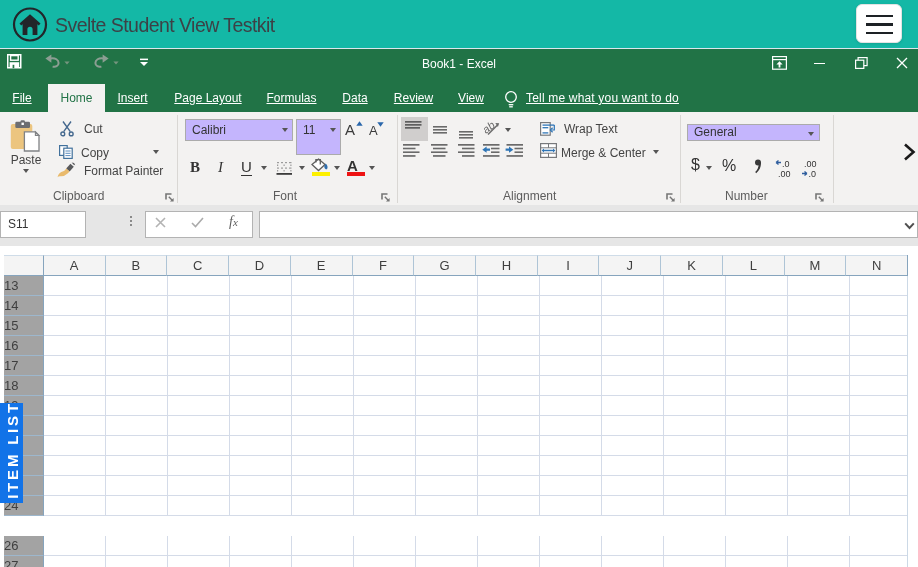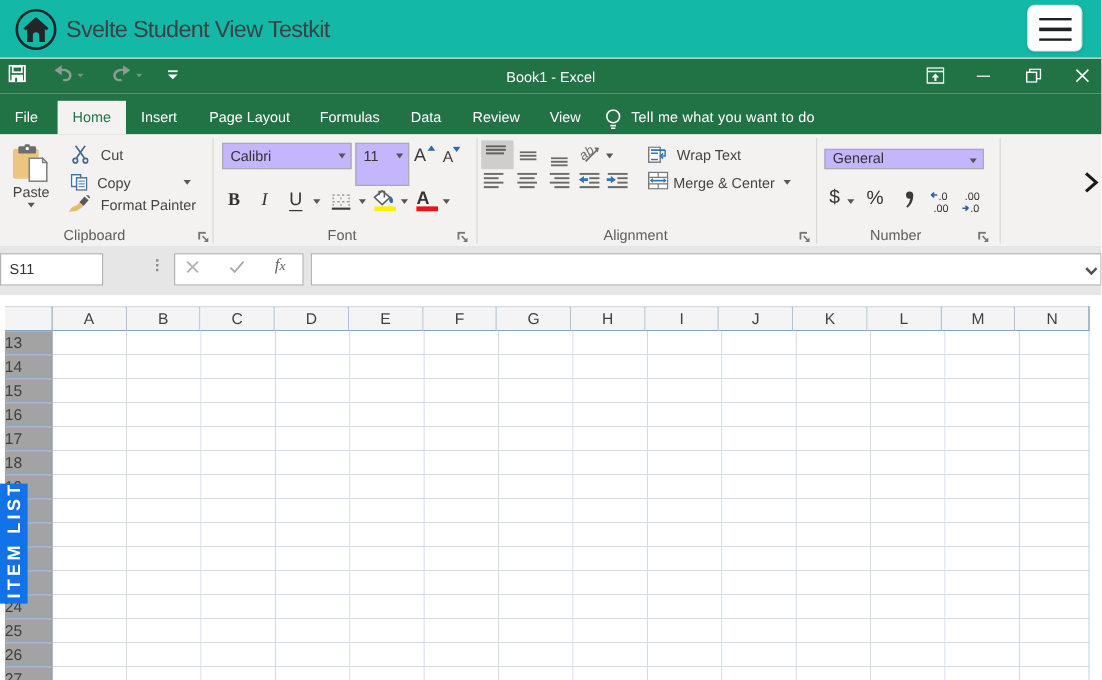--- a/index.html
+++ b/index.html
@@ -14,21 +14,21 @@
 #hamburger { position:absolute; left:856px; top:4px; width:46px; height:39px; background:#fff;
   border:1px solid #e3e3e3; border-radius:6px; box-shadow:0 1px 3px rgba(0,0,0,0.12); }
 .hbar { position:absolute; left:9px; width:27px; height:2.6px; background:#1d2125; }
 
 
 #titlebar { position:absolute; left:0; top:48px; width:918px; height:30px; background:#217346; border-top:1px solid #dce6ee; }
 #booktitle { position:absolute; left:0; top:57px; width:918px; text-align:center; font-size:12px; color:#fff; }
 
 
 #tabsrow { position:absolute; left:0; top:78px; width:918px; height:34px; background:#217346; }
-.tab { position:absolute; top:0; height:34px; line-height:41px; color:#fff; font-size:12px; text-align:center; }
+.tab { position:absolute; top:0; height:34px; line-height:41px; color:#fff; font-size:12px; text-align:center;text-decoration:underline; }
 #hometab { position:absolute; left:48px; top:84px; width:57px; height:28px; background:#f3f2f1;
   color:#217346; font-size:12px; text-align:center; line-height:29px; }
 
 
 #ribbon { position:absolute; left:0; top:112px; width:918px; height:93px; background:#f3f2f1; }
 .gdiv { position:absolute; top:3px; width:1px; height:88px; background:#d9d7d4; }
 .glabel { position:absolute; top:77px; font-size:12px; color:#5c5c5c; }
 .launcher { position:absolute; width:10px; height:10px; }
 .rtext { position:absolute; font-size:12px; color:#444; }
 .combo { position:absolute; background:#c4b5fd; border:1px solid #ababab; font-size:12px; color:#333; }
@@ -572,37 +572,20 @@
         <div class="cc"></div>
         <div class="cc"></div>
         <div class="cc"></div>
         <div class="cc"></div>
         <div class="cc"></div>
         <div class="cc"></div>
         <div class="cc"></div>
         <div class="cc"></div>
         <div class="cc"></div>
       </div>
-    <div class="grow" style="top:261px;">
-        <div class="rn">25</div>
-        <div class="cc"></div>
-        <div class="cc"></div>
-        <div class="cc"></div>
-        <div class="cc"></div>
-        <div class="cc"></div>
-        <div class="cc"></div>
-        <div class="cc"></div>
-        <div class="cc"></div>
-        <div class="cc"></div>
-        <div class="cc"></div>
-        <div class="cc"></div>
-        <div class="cc"></div>
-        <div class="cc"></div>
-        <div class="cc"></div>
-      </div>
     <div class="grow" style="top:281px;">
         <div class="rn">26</div>
         <div class="cc"></div>
         <div class="cc"></div>
         <div class="cc"></div>
         <div class="cc"></div>
         <div class="cc"></div>
         <div class="cc"></div>
         <div class="cc"></div>
         <div class="cc"></div>

